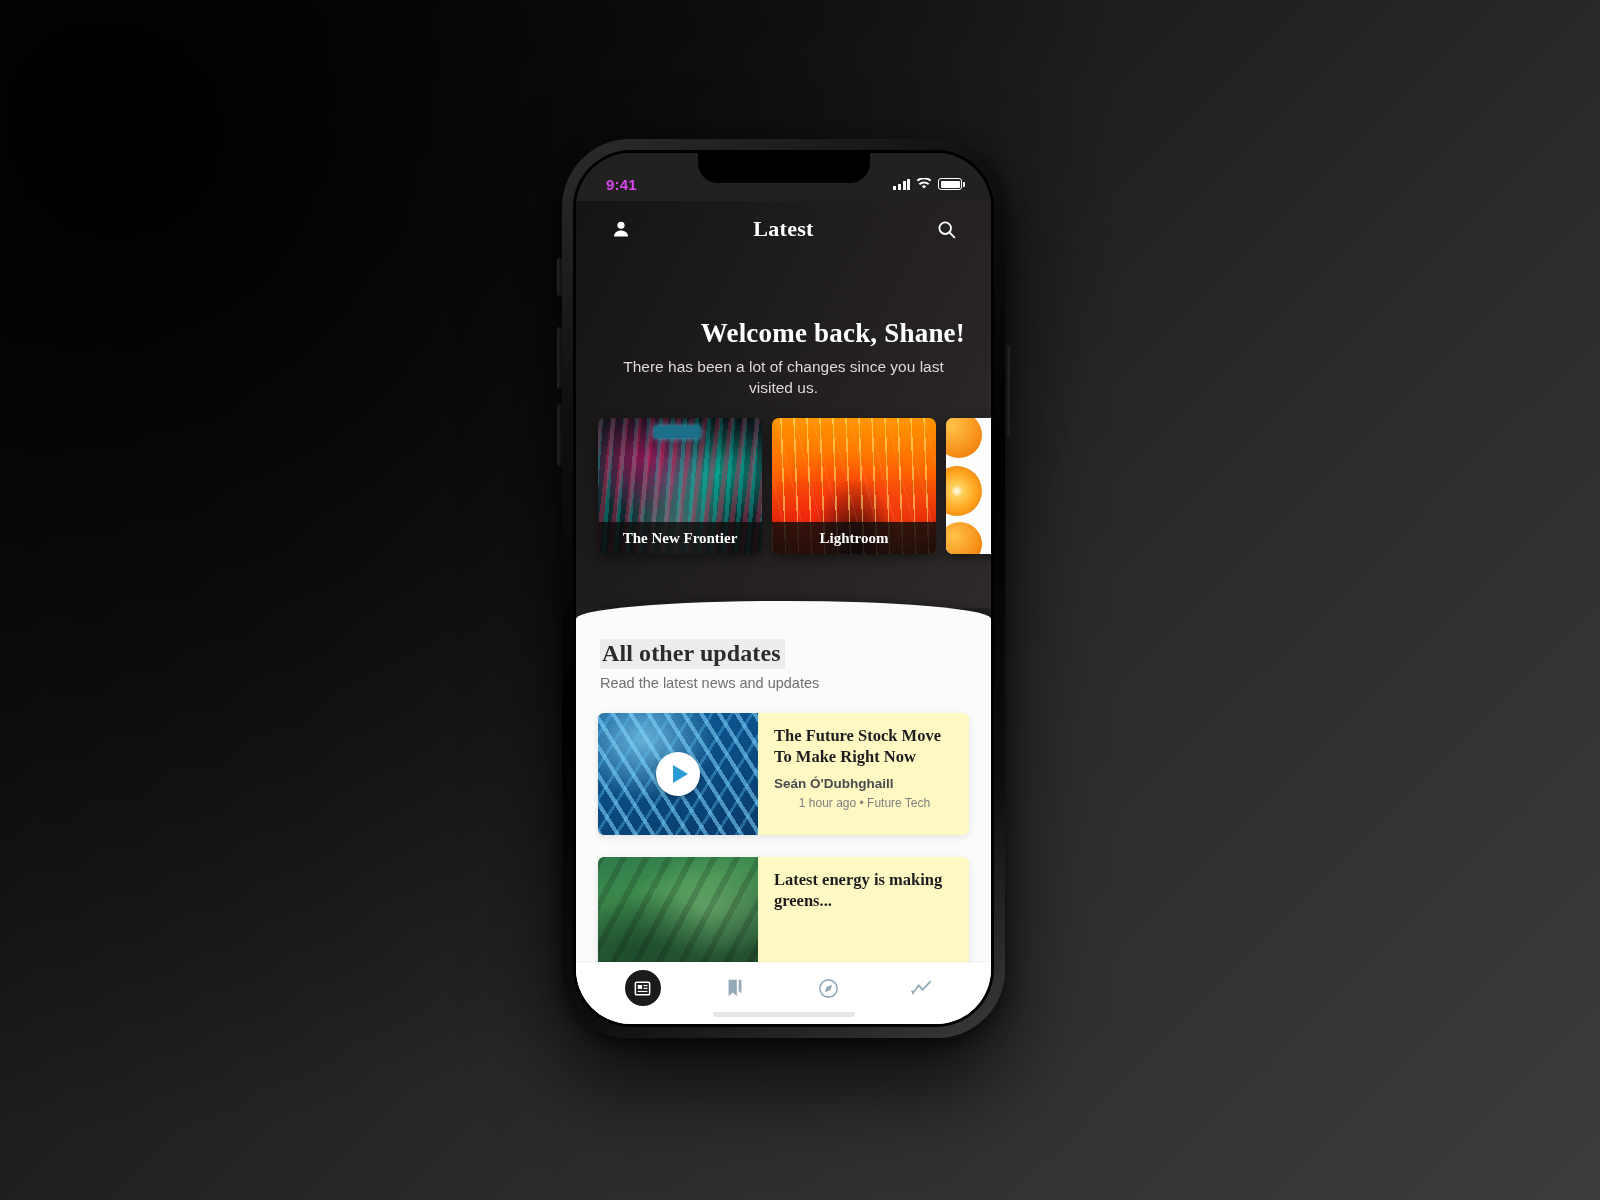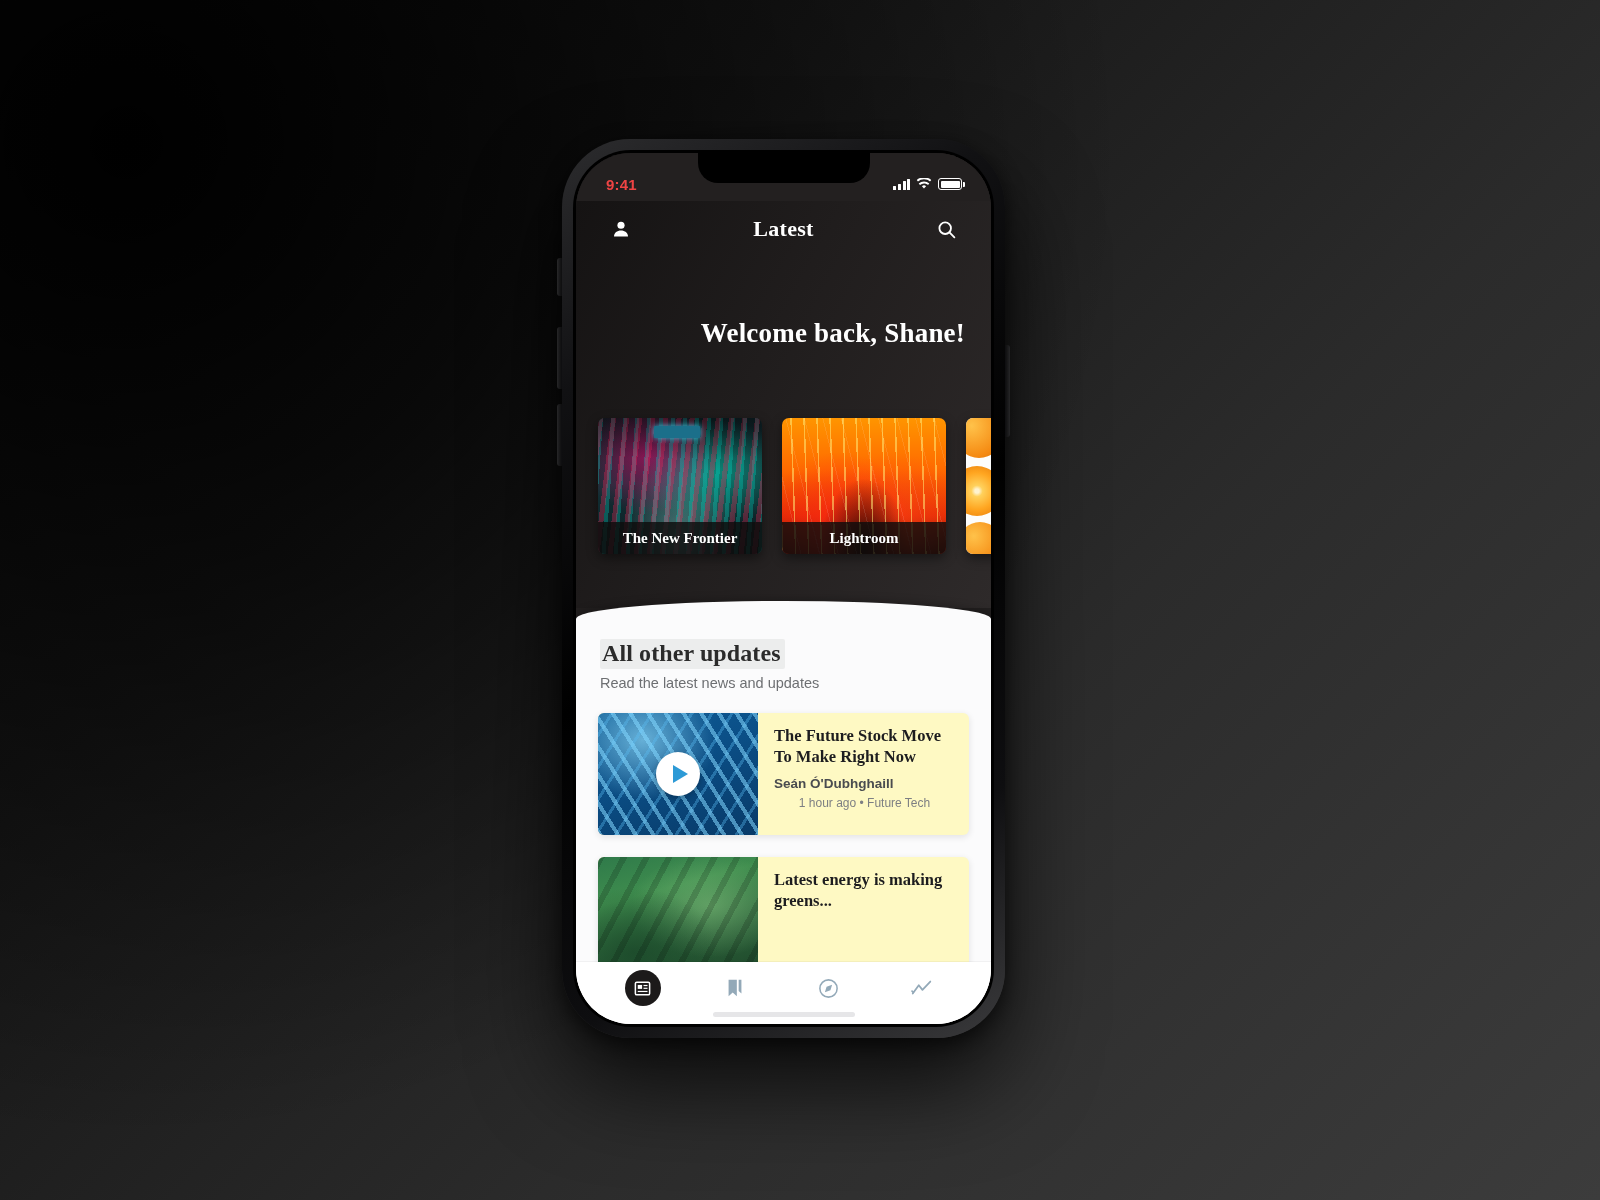--- a/index.html
+++ b/index.html
@@ -54,21 +54,21 @@
     z-index:40;
   }
 
   
   #status-bar {
     position:absolute; top:0; left:0; right:0; height:48px;
     display:flex; align-items:center; justify-content:space-between;
     padding:14px 26px 0 30px; z-index:30;
     background:#232020;
   }
-  #clock { color:#ef4444; font-size:15px; font-weight:600; letter-spacing:.2px; }
+  #clock { color:#d946ef; font-size:15px; font-weight:600; letter-spacing:.2px; }
   #status-icons { display:flex; align-items:center; gap:6px; }
   .bars { display:flex; align-items:flex-end; gap:1.7px; height:11px; }
   .bars i { display:block; width:3px; background:#fff; border-radius:.5px; }
   .bars i:nth-child(1){height:4px;} .bars i:nth-child(2){height:6px;}
   .bars i:nth-child(3){height:8.5px;} .bars i:nth-child(4){height:11px;}
   .battery { width:24px; height:12px; border:1.6px solid #fff; border-radius:3px; padding:1.5px; }
   .battery span { display:block; width:100%; height:100%; background:#fff; border-radius:1px; }
   .battery-cap { width:1.8px; height:5px; background:#fff; border-radius:0 1px 1px 0; margin-left:1px; }
 
   
@@ -96,21 +96,21 @@
     font-size:27px; color:#fff; letter-spacing:.2px; line-height:1.15;text-align:right;
   }
   #welcome-sub {
     margin-top:8px; font-size:15.5px; color:#ddd9d9;
     line-height:1.32; font-weight:400;
   }
 
   
   #carousel {
     position:absolute; top:265px; left:22px; right:0;
-    display:flex; gap:20px;
+    display:flex; gap:10px;
   }
   .story {
     position:relative; flex:0 0 auto; width:164px; height:136px;
     border-radius:7px; overflow:hidden;
     box-shadow:0 4px 12px rgba(0,0,0,.45);
   }
   .story-label {
     position:absolute; left:0; right:0; bottom:0; height:32px;
     display:flex; align-items:center; justify-content:center;
     background:rgba(14,12,12,.82);
@@ -266,20 +266,21 @@
             <div class="nav-btn">
               <svg width="21" height="21" viewBox="0 0 24 24" fill="none" stroke="#ffffff" stroke-width="2.1" stroke-linecap="round">
                 <circle cx="10.5" cy="10.5" r="6.6"></circle>
                 <line x1="15.4" y1="15.4" x2="21" y2="21"></line>
               </svg>
             </div>
           </div>
 
           <div id="welcome">
             <div id="welcome-title">Welcome back, Shane!</div>
+            <div id="welcome-sub">There has been a lot of changes since you last visited us.</div>
           </div>
 
           <div id="carousel">
 
             <div class="story">
               <div class="story-art art-city"></div>
               <div class="story-label">The New Frontier</div>
             </div>
 
             <div class="story">

